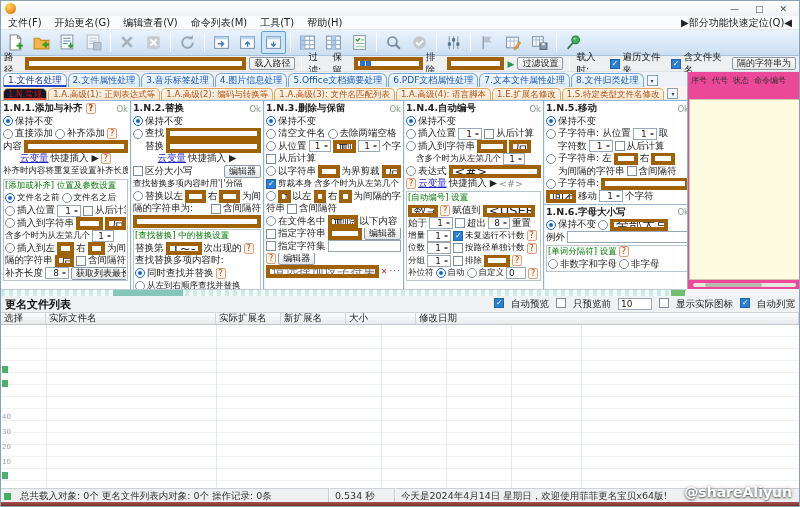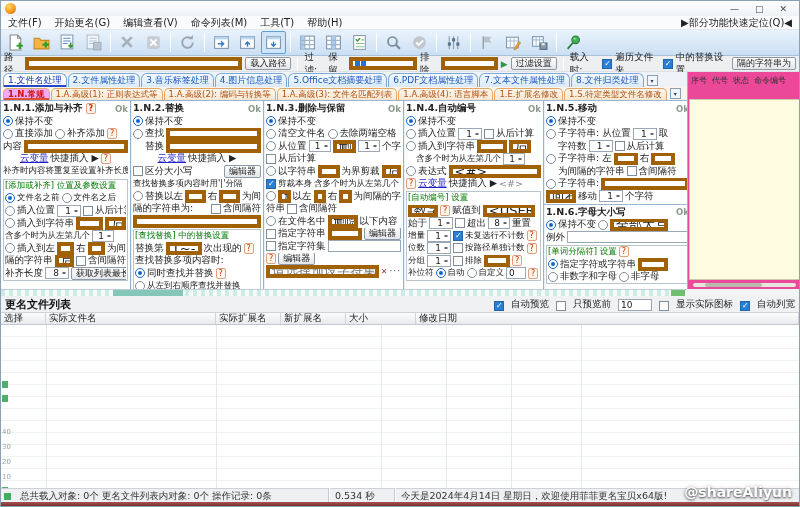--- a/index.html
+++ b/index.html
@@ -41,27 +41,27 @@
 .bluemark{width:5px;height:7px;background:#2a6fd4;display:inline-block;flex:none}
 
 .maintabs{position:absolute;top:71px;left:0;width:800px;height:15px;display:flex;align-items:flex-end;gap:1px;padding-left:2px;background:#eff3f7}
 .mtab{height:14px;display:flex;align-items:center;padding:0 4px;font-size:9px;color:#1a56c0;background:linear-gradient(#f5fafe,#d9eaf9);border:1px solid #7aa8d8;border-bottom:none;border-radius:6px 6px 0 0;white-space:nowrap}
 .mtab.active{background:#fff;color:#0a2fb4;font-weight:normal;box-shadow:inset 0 -2px 0 #2446c8}
 .rtab{height:13px;display:flex;align-items:center;gap:2px;padding:0 4px;font-size:9px;color:#7a4a10;background:linear-gradient(#fdf8f0,#f6e9d6);border:1px solid #e0a868;border-bottom:none;border-radius:6px 6px 0 0;white-space:nowrap}
 .rtab.active{background:#fffef6}
 .tmore{width:11px;height:11px;border:1px solid #8aa0b4;background:#f2f6fa;display:flex;align-items:center;justify-content:center;font-size:6px;color:#345;margin:0 2px 1px 2px;flex:none}
 .subtabs{position:absolute;top:86px;left:0;width:686px;height:13px;display:flex;align-items:flex-end;gap:1px;padding-left:2px;background:#faf4ec}
 .stab{height:12px;padding:0 4px;font-size:8.5px;color:#b05010;background:linear-gradient(#fdf7ed,#f6e6d0);border:1px solid #e2a766;border-bottom:none;border-radius:5px 5px 0 0;display:flex;align-items:center;white-space:nowrap}
-.stab.active{background:#f0abfc;color:#d01010;font-weight:bold;box-shadow:inset 0 -2px 0 #e05030}
+.stab.active{background:#0f172a;color:#d01010;font-weight:normal;box-shadow:inset 0 -2px 0 #e05030}
 
 .panels{position:absolute;top:99px;left:0;width:686px;height:189px;background:#fff;border-top:1px solid #96b6d4}
 .pcol{position:absolute;top:0;height:189px;border-right:1px solid #8fb4d6;box-shadow:1px 0 0 #e8f1fa;padding:1px 2px;overflow:hidden;font-size:9.5px}
 .r{display:flex;align-items:center;gap:2px;height:12.5px;white-space:nowrap;overflow:hidden}
 .phead{display:flex;align-items:center;height:13px;font-weight:bold;font-size:9.5px;gap:3px}
-.phead .ok{margin-left:auto;color:#8a9a8a;font-size:8.5px;font-weight:bold}
+.phead .ok{margin-left:auto;color:#8a9a8a;font-size:8.5px;font-weight:normal}
 .grp{border:1px solid #bcc4cc;padding:0 1px;margin-top:1px}
 .s9{font-size:8.5px}
 .gw{flex:1;min-width:0}
 .w22{width:22px}.w26{width:26px}.w30{width:30px}.w36{width:36px}.w52{width:52px}.w58{width:58px}
 .inp{border:1px solid #9aa7b4;background:#fff;height:12px;display:inline-flex;align-items:center;padding:0 2px;font-size:9px}
 .xbtn{color:#9a3a3a;font-size:8px;flex:none}
 .dots{color:#555;font-size:9px;flex:none;letter-spacing:1px}
 
 .cmdpanel{position:absolute;left:686px;top:71px;width:114px;height:217px;background:#ec4899;border-left:1px solid #8fb4d6}
 .chead{height:12px;display:flex;gap:5px;align-items:center;padding:0 3px;font-size:8px;color:#333}
@@ -69,28 +69,28 @@
 .cscroll{position:absolute;bottom:2px;left:5px;right:5px;height:4px;background:#e6e6de;border-radius:2px}
 .cscroll i{position:absolute;left:12%;width:55%;top:0;bottom:0;background:#b9b9ae;border-radius:2px}
 .lock{color:#d8a020;font-size:8px}
 
 .pscroll{position:absolute;top:288px;left:0;width:686px;height:7px;background:repeating-linear-gradient(90deg,#cfe9e4 0 4px,#f3fbf9 4px 8px);border-top:1px solid #bccdd8}
 .pscroll i{position:absolute;left:112px;width:70px;top:0;bottom:0;background:#84c6ba}
 .pscroll b{position:absolute;right:2px;width:14px;top:0;bottom:0;background:#6fbf6f}
 
 .listbar{position:absolute;top:295px;left:0;right:0;height:16px;display:flex;align-items:center;padding:0 4px;background:#eff1f3;gap:4px;font-size:9.5px}
 .listbar .ttl{font-weight:bold;font-size:11px;color:#111}
-.listbar .checks{margin-left:auto;display:flex;align-items:flex-end;gap:7px}
+.listbar .checks{margin-left:auto;display:flex;align-items:flex-start;gap:7px}
 
 .listheader{position:absolute;top:311px;left:0;right:0;height:13px;display:flex;background:linear-gradient(#fcfcfc,#e8eaed);border-top:1px solid #cfd4d9;border-bottom:1px solid #c3c8cd;font-size:9.5px;color:#222}
 .lh{padding:0 3px;border-right:1px solid #d2d6da;display:flex;align-items:center;overflow:hidden;flex:none}
 .listbody{position:absolute;top:324px;left:0;right:0;height:163px;background:repeating-linear-gradient(180deg,#ffffff 0 11px,#edf4ed 11px 12px)}
 .vline{position:absolute;top:0;bottom:0;width:1px;background:#e3e8ec}
 
-.leftmarks{position:absolute;left:0;top:336px;width:10px;height:148px;pointer-events:none}
+.leftmarks{position:absolute;left:0;top:321px;width:10px;height:148px;pointer-events:none}
 .gmark{position:absolute;left:1px;width:6px;height:7px;background:#4ab06a}
 .nmark{position:absolute;left:1px;font-size:7px;color:#9aa4ae}
 
 .statusbar{position:absolute;top:487px;left:0;right:0;height:16px;background:#eef0f2;border-top:1px solid #ccd2d8;display:flex;align-items:center;font-size:9.5px;color:#333}
 .sdot{width:7px;height:7px;background:#3fae5f;margin:0 3px;flex:none}
 .sseg{padding:0 6px;height:17px;display:flex;align-items:center;border-right:1px solid #c6cbd0;box-shadow:1px 0 0 #fff;white-space:nowrap;overflow:hidden}
 .watermark{position:absolute;right:7px;bottom:6px;color:#fff;font-size:14px;font-weight:bold;text-shadow:0 1px 2px rgba(0,0,0,.6),0 0 4px rgba(0,0,0,.35)}
 .bottomstrip{position:absolute;left:0;right:0;bottom:0;height:4px;background:linear-gradient(#a85252,#782e2e)}
 svg{display:block}
 </style>
@@ -276,21 +276,21 @@
       </span>
     <span>排除</span>
     <span class="cmb" style="width:60px"></span>
     <span class="play">▶</span>
     <span class="btn">过滤设置</span>
     <span class="tsep" style="height:12px"></span>
     <span>载入时:</span>
     <span class="chk on"></span>
     <span>遍历文件夹</span>
     <span class="chk on"></span>
-    <span>中的替换设置</span>
+    <span>含文件夹名</span>
     <span class="btn" style="margin-left:auto">隔的字符串为</span>
   </div>
 
   <div class="maintabs">
     <span class="mtab active">1.文件名处理</span>
     <span class="mtab">2.文件属性处理</span>
     <span class="mtab">3.音乐标签处理</span>
     <span class="mtab">4.图片信息处理</span>
     <span class="mtab">5.Office文档摘要处理</span>
     <span class="mtab">6.PDF文档属性处理</span>
@@ -724,25 +724,20 @@
       <div class="r">
           <span>例外</span>
           <span class="inp gw"></span>
         </div>
       <div class="grp">
         <div class="r">
             <span class="grn s9">[单词分隔符] 设置</span>
             <span class="hq">?</span>
           </div>
         <div class="r">
-            <i class="rad on"></i>
-            <span>指定字符或字符串</span>
-            <span class="cmb w30"></span>
-          </div>
-        <div class="r">
             <i class="rad"></i>
             <span>非数字和字母</span>
             <i class="rad"></i>
             <span>非字母</span>
           </div>
       </div>
     </div>
   </div>
 
   <div class="cmdpanel">

